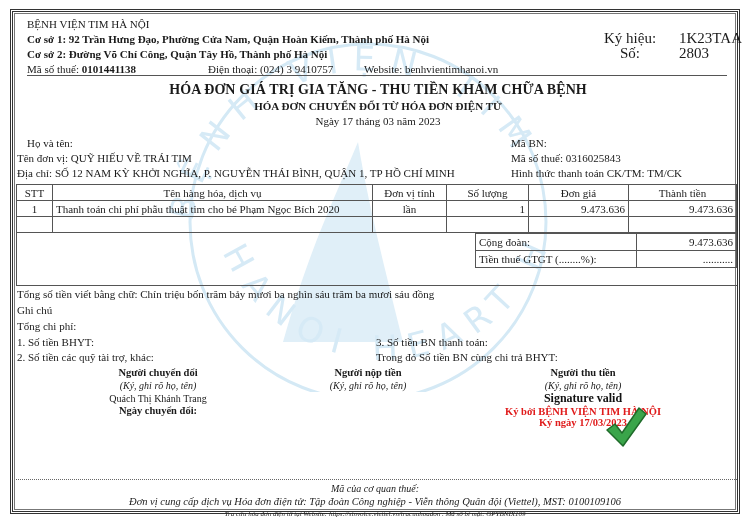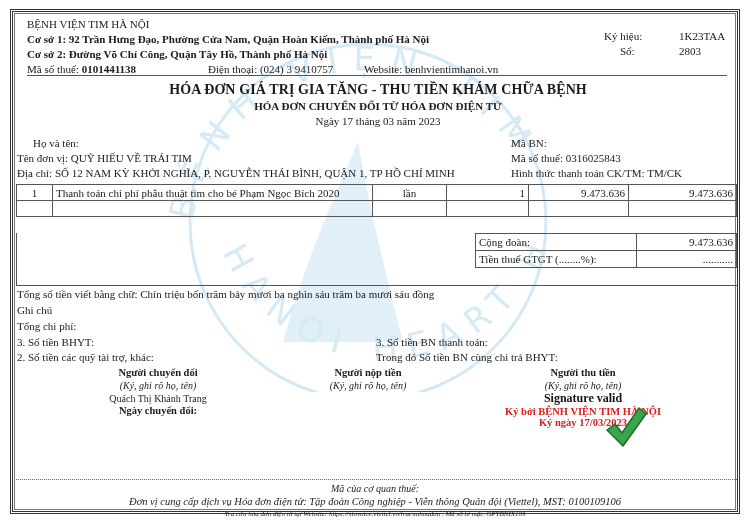--- a/index.html
+++ b/index.html
@@ -13,21 +13,21 @@
   }
   .watermark {
     position: absolute; left: 120px; top: 10px; width: 460px; height: 370px;
     pointer-events: none; z-index: 0;
   }
   .content { position: absolute; inset: 0; z-index: 1; }
 
   .hdr { position: absolute; left: 14px; top: 4px; width: 700px; height: 60px; border-bottom: 1px solid #555; }
   .hdr .line { position: absolute; left: 0; font-size: 11px; white-space: nowrap; }
   .hdr .b { font-weight: bold; }
-  .kv { position: absolute; font-size: 11px; white-space: nowrap; }
+  .kv { position: absolute; font-size: 15px; white-space: nowrap; }
 
   .title { position: absolute; left: 0; width: 730px; text-align: center; white-space: nowrap; }
   .t1 { top: 70px; font-size: 14px; font-weight: bold; letter-spacing: 0.1px; }
   .t2 { top: 88px; font-size: 11px; font-weight: bold; }
   .t3 { top: 103px; font-size: 11px; }
 
   .info { position: absolute; font-size: 11px; white-space: nowrap; }
 
   table.items { position: absolute; left: 3px; top: 172px; width: 721px; border-collapse: collapse; font-size: 11px; }
   table.items td, table.items th { border: 1px solid #555; height: 16px; padding: 0 3px; font-weight: normal; }
@@ -95,29 +95,37 @@
       <div class="kv" style="left:577px; top:14px;">Ký hiệu:</div>
       <div class="kv" style="left:652px; top:14px;">1K23TAA</div>
       <div class="kv" style="left:577px; top:29px;margin-left:16px;">Số:</div>
       <div class="kv" style="left:652px; top:29px;">2803</div>
     </div>
 
     <div class="title t1">HÓA ĐƠN GIÁ TRỊ GIA TĂNG - THU TIỀN KHÁM CHỮA BỆNH</div>
     <div class="title t2">HÓA ĐƠN CHUYỂN ĐỔI TỪ HÓA ĐƠN ĐIỆN TỬ</div>
     <div class="title t3">Ngày 17 tháng 03 năm 2023</div>
 
-    <div class="info" style="left:20px; top:125px;">Họ và tên:</div>
+    <div class="info" style="left:14px; top:125px;">Họ và tên:</div>
     <div class="info" style="left:4px; top:140px;">Tên đơn vị: QUỸ HIẾU VỀ TRÁI TIM</div>
     <div class="info" style="left:4px; top:155px;">Địa chỉ: SỐ 12 NAM KỲ KHỞI NGHĨA, P. NGUYỄN THÁI BÌNH, QUẬN 1, TP HỒ CHÍ MINH</div>
     <div class="info" style="left:498px; top:125px;">Mã BN:</div>
     <div class="info" style="left:498px; top:140px;">Mã số thuế: 0316025843</div>
     <div class="info" style="left:498px; top:155px;">Hình thức thanh toán CK/TM: TM/CK</div>
 
     <table class="items">
       <tbody>
+          <tr>
+        <th class="c-stt">STT</th>
+        <th class="c-name">Tên hàng hóa, dịch vụ</th>
+        <th class="c-unit">Đơn vị tính</th>
+        <th class="c-qty" style="text-align:center">Số lượng</th>
+        <th class="c-price" style="text-align:center">Đơn giá</th>
+        <th class="c-total" style="text-align:center">Thành tiền</th>
+      </tr>
       <tr>
         <td class="c-stt">1</td>
         <td class="c-name">Thanh toán chi phí phẫu thuật tim cho bé Phạm Ngọc Bích 2020</td>
         <td class="c-unit">lần</td>
         <td class="c-qty">1</td>
         <td class="c-price">9.473.636</td>
         <td class="c-total">9.473.636</td>
       </tr>
       <tr>
         <td class="c-stt"></td>
@@ -144,21 +152,21 @@
       </table>
     <div style="position:absolute; left:3px; top:221px; width:1px; height:53px; border-left:1px solid #555;"></div>
     <div class="sep-line"></div>
 
     <div class="txt" style="left:4px; top:276px;">
       <span class="bold">Tổng số tiền viết bằng chữ:</span>
       <span>Chín triệu bốn trăm bảy mươi ba nghìn sáu trăm ba mươi sáu đồng</span>
     </div>
     <div class="txt bold" style="left:4px; top:292px;">Ghi chú</div>
     <div class="txt bold" style="left:4px; top:308px;">Tổng chi phí:</div>
-    <div class="txt" style="left:4px; top:324px;">3. Số tiền BHYT:</div>
+    <div class="txt" style="left:4px; top:324px;">1. Số tiền BHYT:</div>
     <div class="txt" style="left:4px; top:339px;">2. Số tiền các quỹ tài trợ, khác:</div>
     <div class="txt" style="left:363px; top:324px;">3. Số tiền BN thanh toán:</div>
     <div class="txt" style="left:363px; top:339px;">Trong đó Số tiền BN cùng chi trả BHYT:</div>
 
     <div class="sig" style="left:70px; top:355px; width:150px;">
       <div class="h">Người chuyển đổi</div>
       <div class="i" style="margin-top:2px;">(Ký, ghi rõ họ, tên)</div>
       <div style="margin-top:2px;">Quách Thị Khánh Trang</div>
       <div class="h" style="margin-top:1px;">Ngày chuyển đổi:</div>
     </div>

